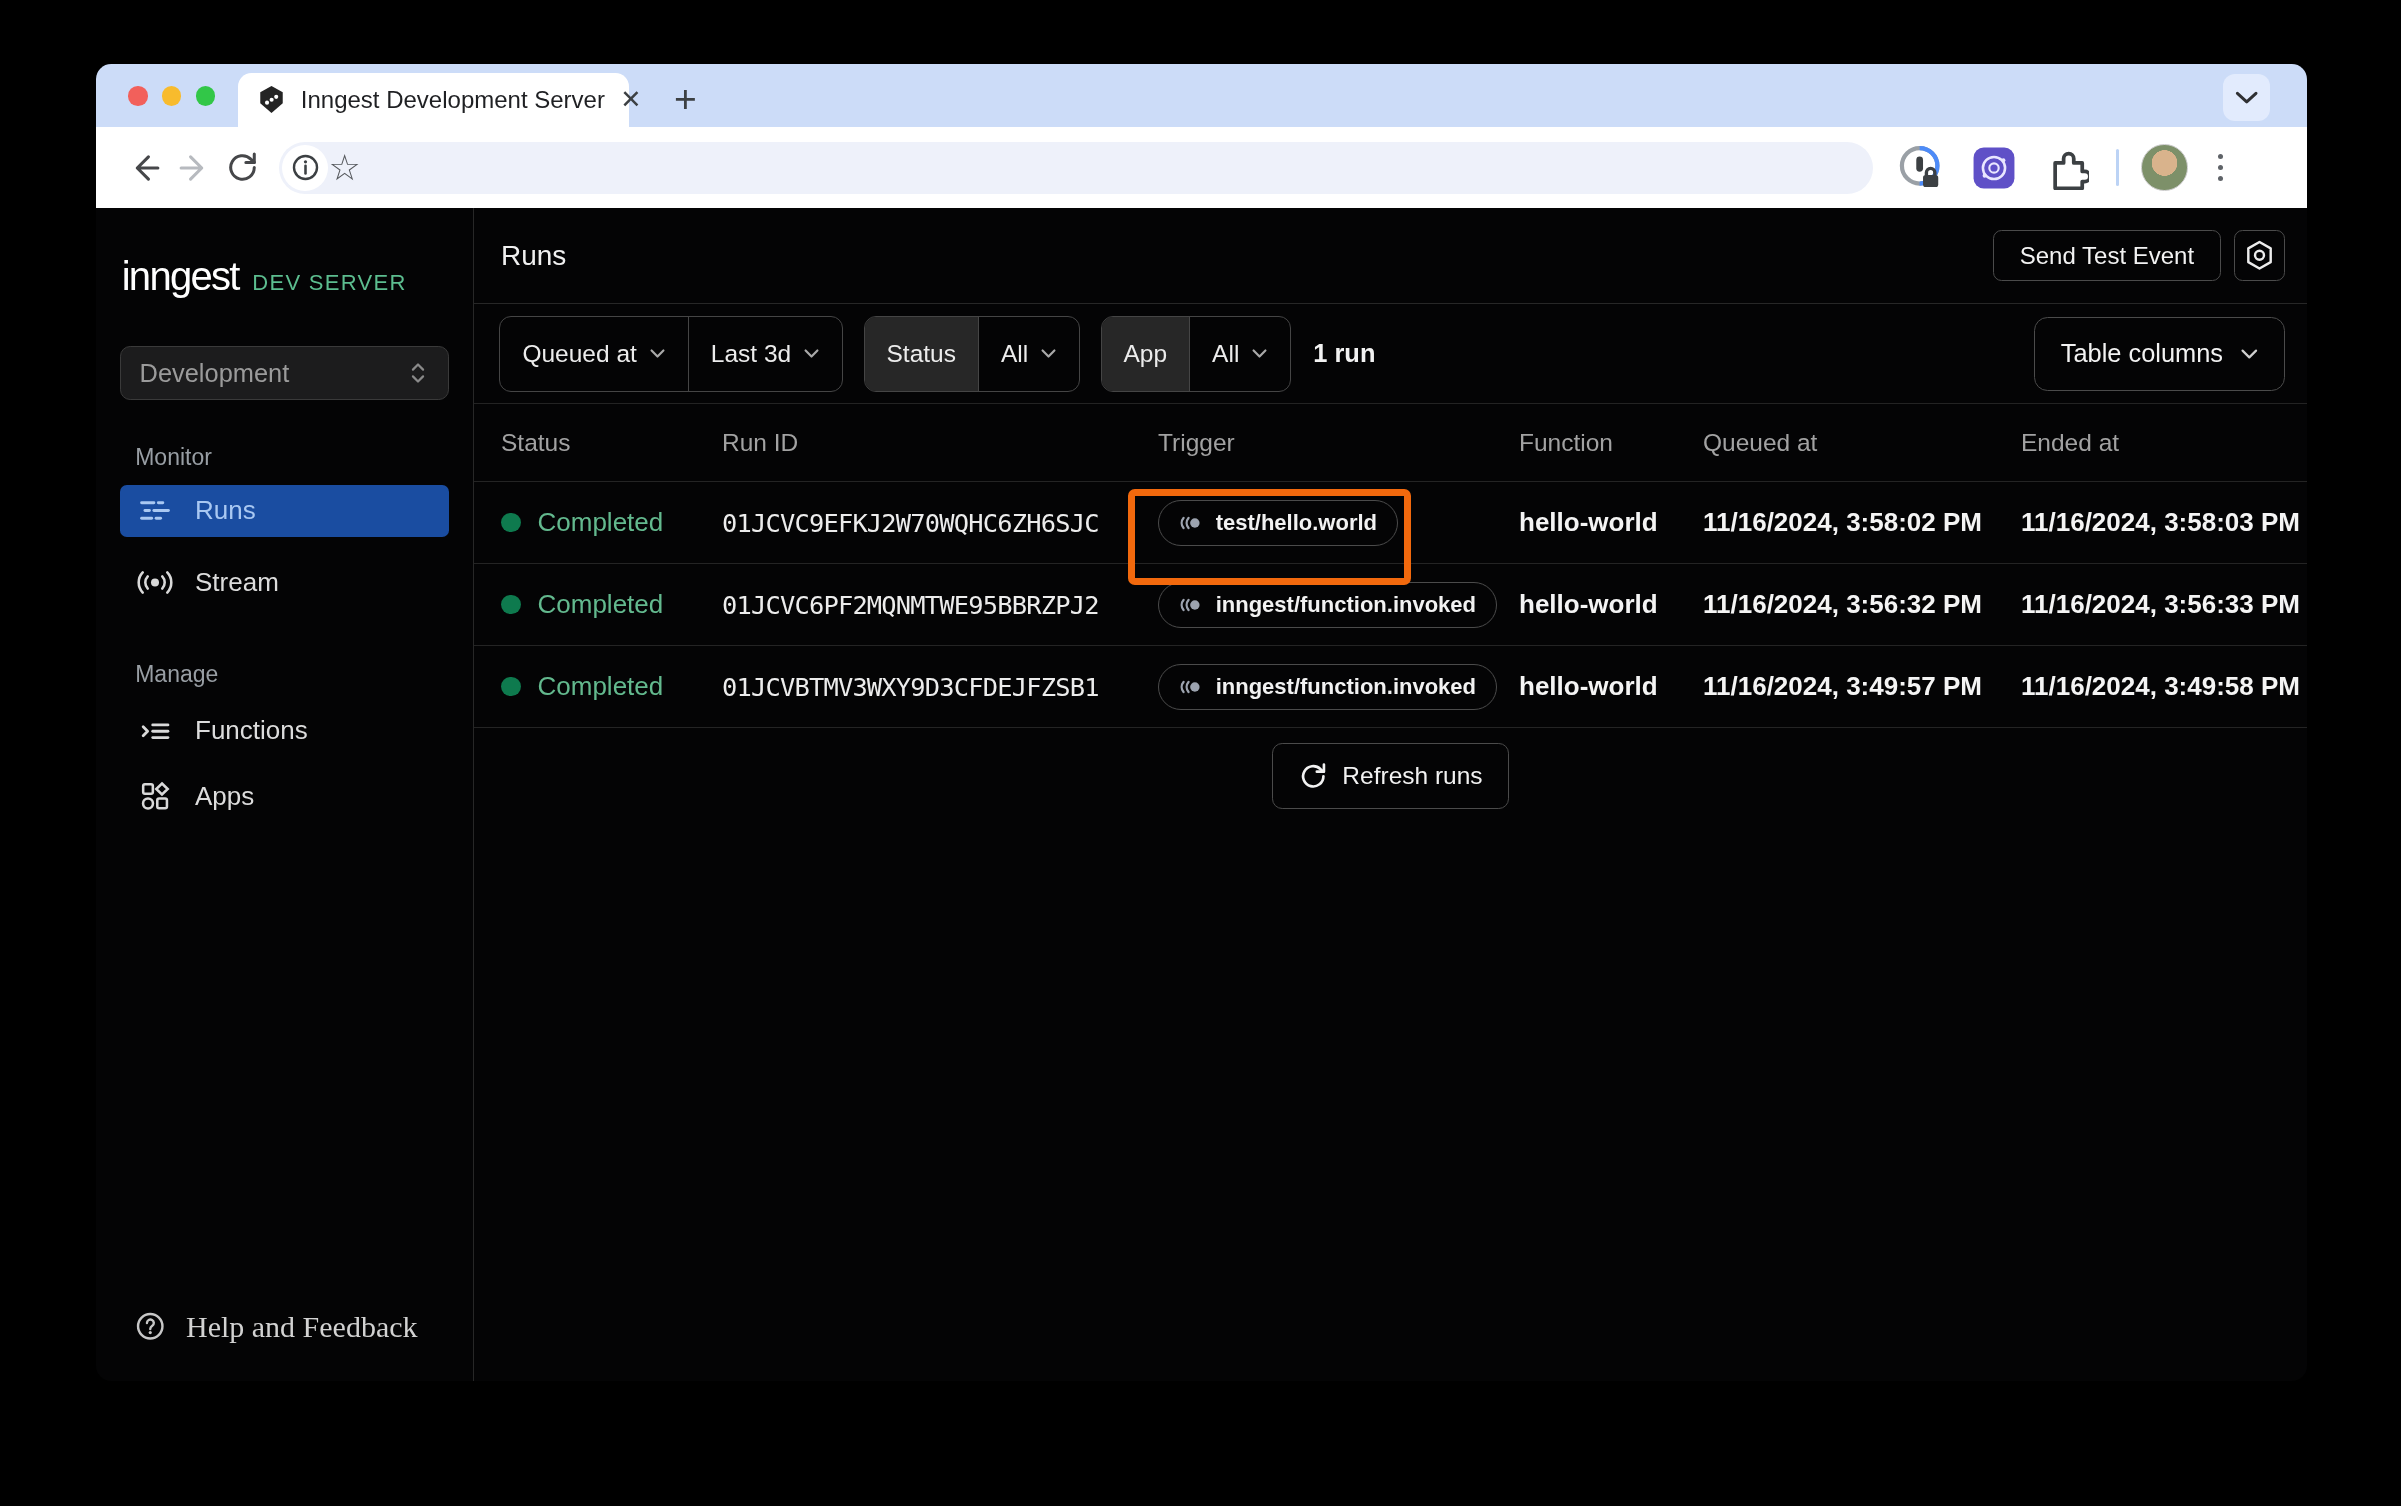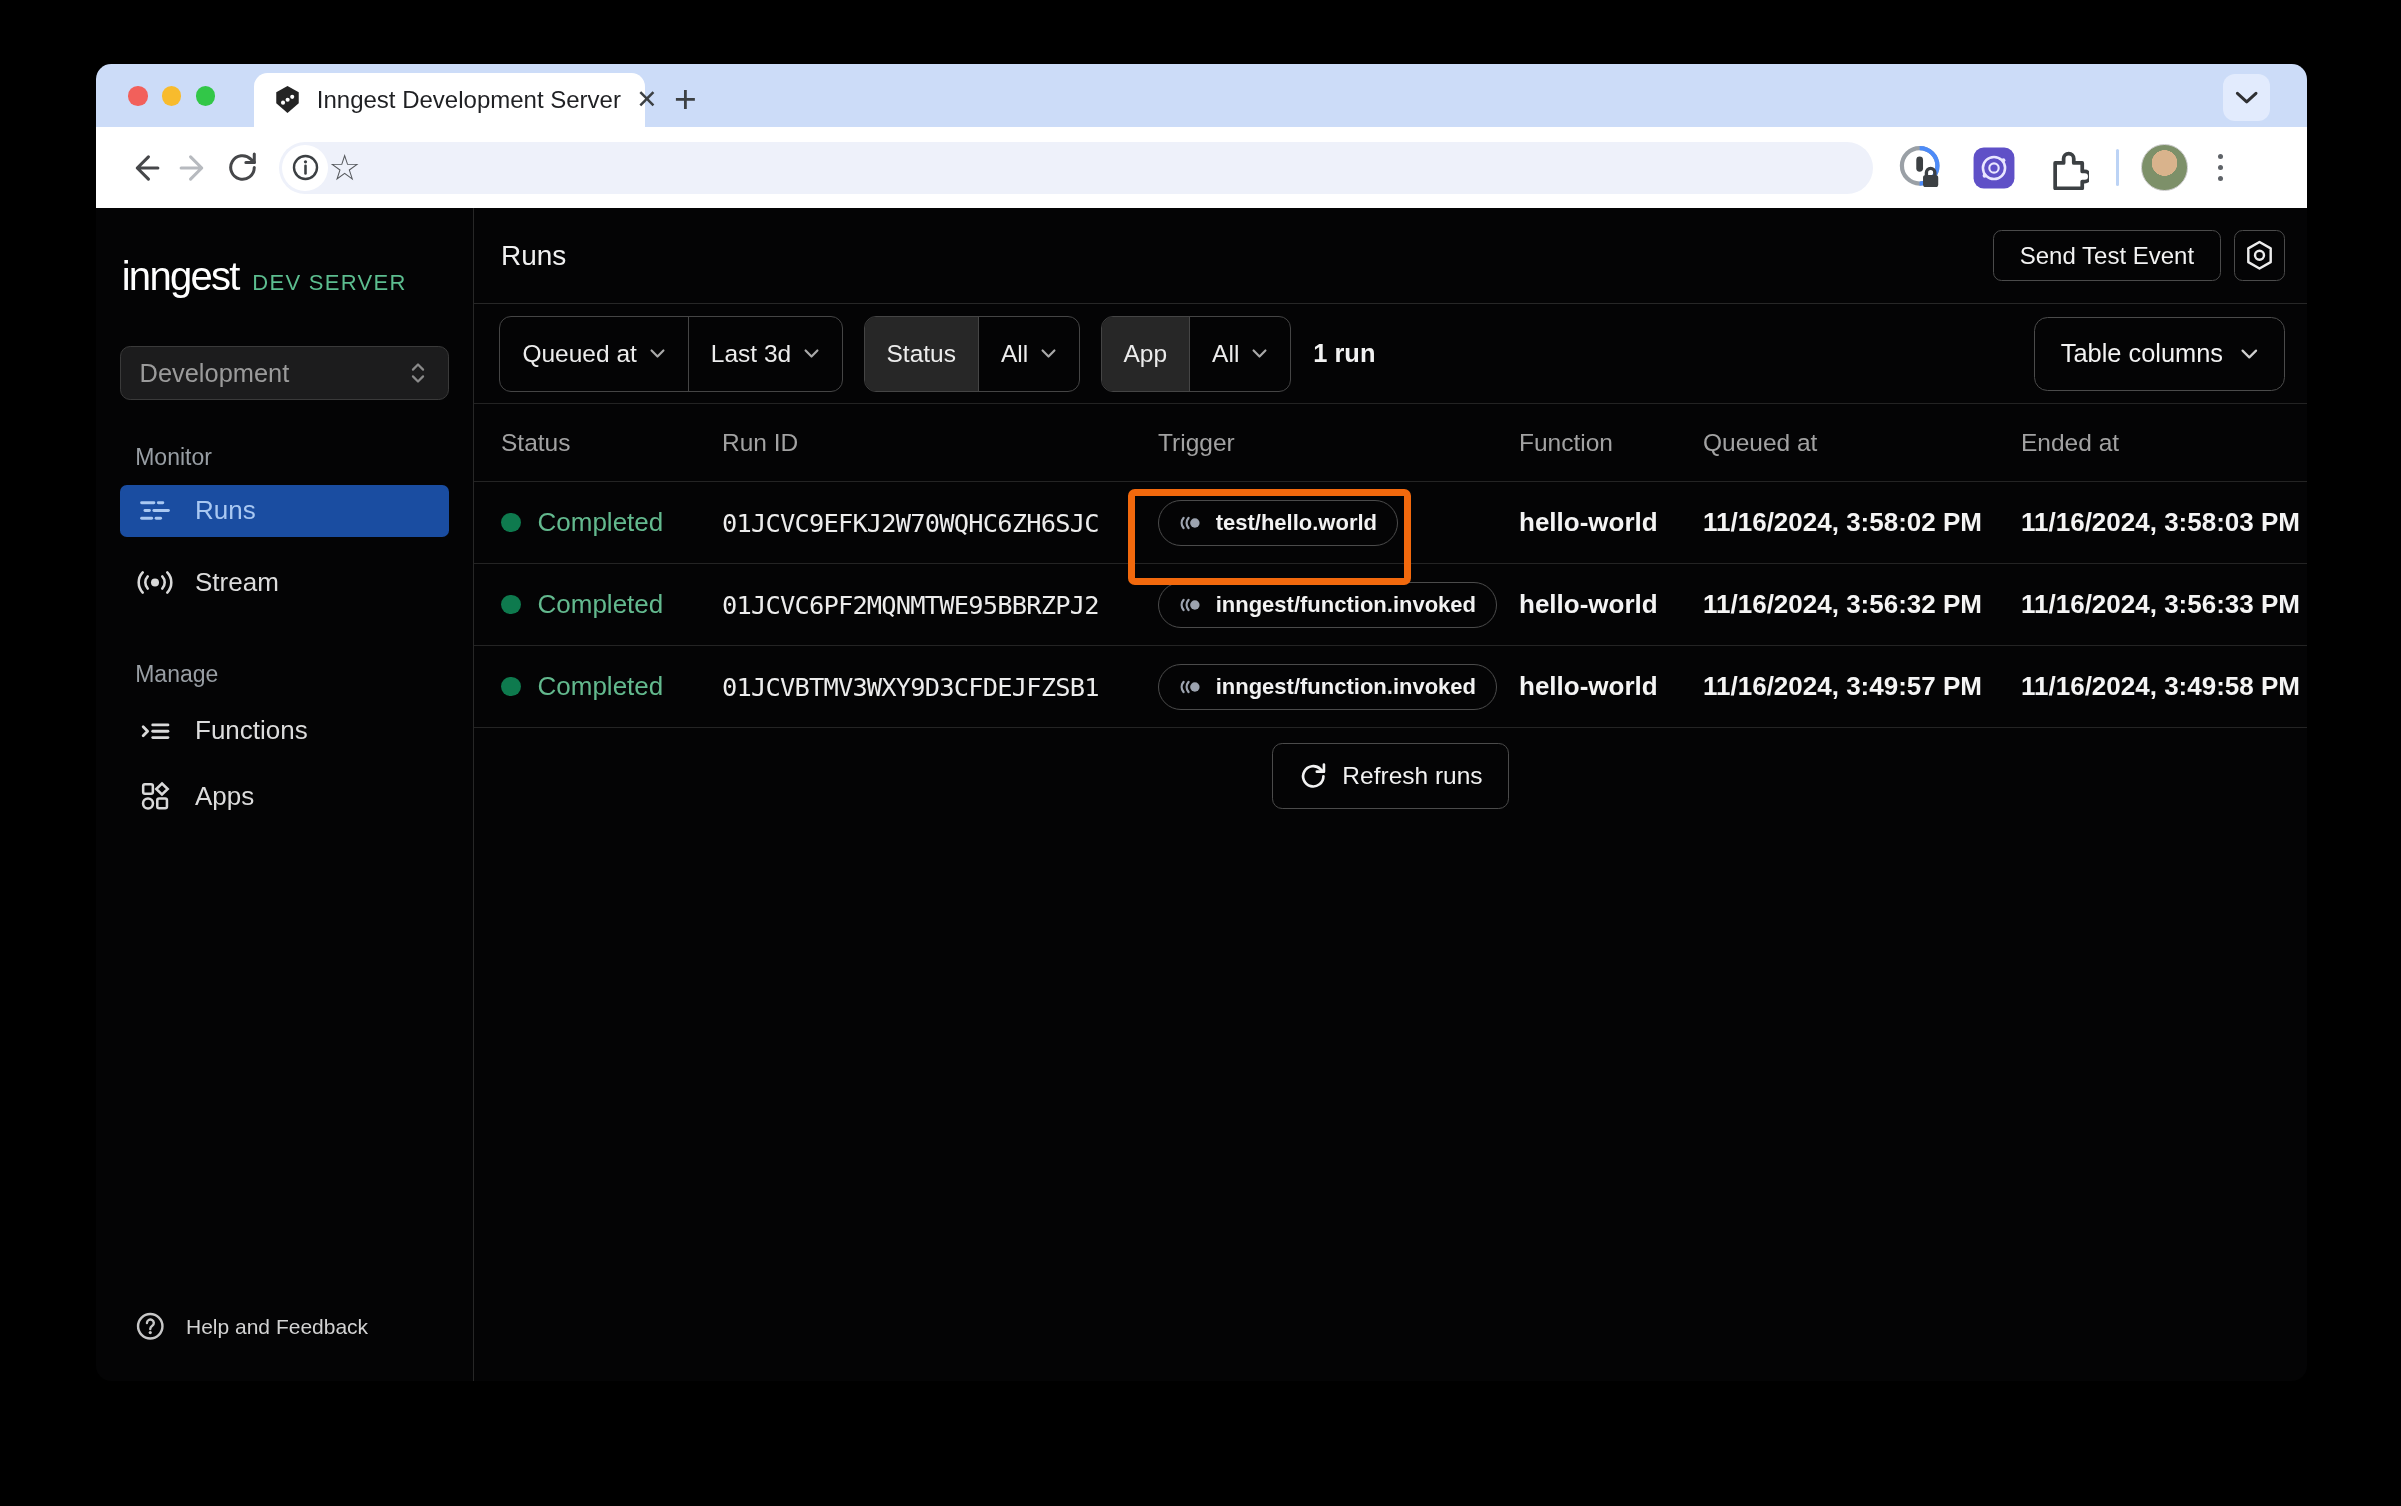--- a/index.html
+++ b/index.html
@@ -7,21 +7,21 @@
     font-family:"Liberation Sans", sans-serif; }
 
   .window { position:absolute; left:96px; top:64px; width:2211px; height:1317px;
     border-radius:15.2px; overflow:hidden; background:#040405; display:flex; flex-direction:column; }
 
   
   .tabstrip { height:63px; background:#ccdcf8; position:relative; flex:0 0 auto; }
   .lights { position:absolute; left:32px; top:22px; display:flex; gap:14.4px; }
   .light { width:19.5px; height:19.5px; border-radius:50%; }
   .light.red{ background:#f2605b; } .light.yellow{ background:#f8bb2d; } .light.green{ background:#32c748; }
-  .tab { position:absolute; left:158px; top:8.5px; width:391px; height:54px; background:#fff;
+  .tab { position:absolute; left:142px; top:8.5px; width:391px; height:54px; background:#fff;
     border-radius:13.5px 13.5px 0 0; display:flex; align-items:center; padding:0 18.6px; gap:15.2px; }
   .tab-title { font-size:24px; color:#1f2023; white-space:nowrap; flex:1; }
   .tab-close { font-size:25.4px; color:#3c4043; line-height:1; cursor:default; }
   .newtab { position:absolute; left:565px; top:10.2px; width:49px; height:49px; display:flex;
     align-items:center; justify-content:center; font-size:39px; color:#3c4043; font-weight:300; }
   .strip-chevron { position:absolute; right:37px; top:10.2px; width:47px; height:47px; border-radius:12px;
     background:#e2ebfd; display:flex; align-items:center; justify-content:center; }
   .toolbar { height:81px; background:#fff; display:flex; align-items:center; padding:0 24px; flex:0 0 auto; }
   .nav-ic { width:49px; height:49px; display:flex; align-items:center; justify-content:center; flex:0 0 auto; }
   .urlbar { margin-left:12px; height:52px; flex:0 0 auto; width:1594px; background:#eef1fa; border-radius:26px;
@@ -48,21 +48,21 @@
   .env-select { margin-top:47px; height:54px; border:1.7px solid #3a3a3a; background:#1c1c1d; border-radius:10.2px;
     display:flex; align-items:center; padding:0 18.6px; color:#9b9b9b; font-size:25.4px; }
   .env-select span { flex:1; }
   .side-label { margin-top:44px; font-size:23px; color:#989ea4; padding-left:15.2px; }
   .side-item { margin-top:13.5px; height:52px; border-radius:6.8px; display:flex; align-items:center;
     gap:22px; padding:0 17px; font-size:26px; color:#dcdcdc; }
   .side-item.active { background:#1a4da1; color:#a9c8f2; }
   .side-item .ic { width:36px; display:flex; justify-content:center; }
   .side-spacer { flex:1; }
   .side-footer { height:51px; margin-bottom:29px; display:flex; align-items:center; gap:20.3px;
-    font-size:21px; color:#d2d2d2; padding-left:15.2px; }
+    font-size:30px; color:#d2d2d2; padding-left:15.2px;font-family:Liberation Serif, serif; }
 
   .main { flex:1; display:flex; flex-direction:column; min-width:0; }
   .main-header { height:96px; flex:0 0 auto; display:flex; align-items:center; padding:0 22px 0 27px;
     border-bottom:1.7px solid #272727; }
   .page-title { font-size:28px; font-weight:500; color:#f0f0f0; }
   .header-right { margin-left:auto; display:flex; align-items:center; gap:13.5px; }
   .btn { border:1.7px solid #4b4b4b; border-radius:8.5px; background:transparent; color:#f2f2f2;
     font-size:24px; font-weight:500; display:flex; align-items:center; justify-content:center; }
   .send-btn { height:51px; padding:0 25.4px; }
   .gear-btn { width:51px; height:51px; }

